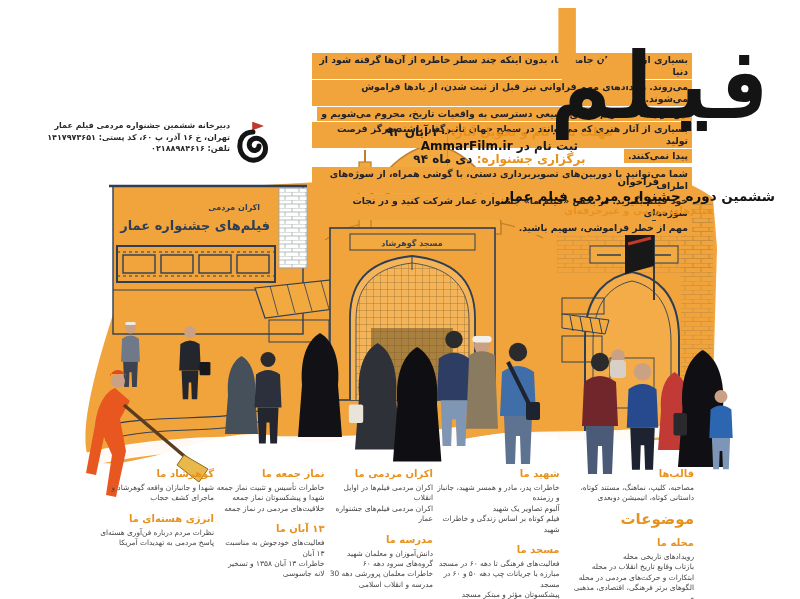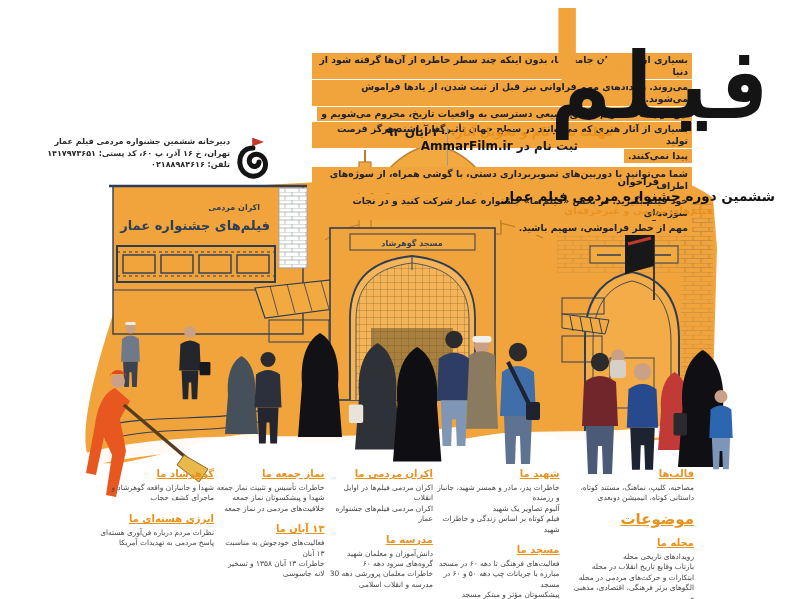--- a/index.html
+++ b/index.html
@@ -26,36 +26,36 @@
   .reg .site{font-weight:bold;color:#111;}
   .reg-rule{position:absolute;left:447px;top:128px;width:1px;height:38px;background:#9a9a9a;}
 
   
   .call{position:absolute;right:25px;top:176px;text-align:center;}
   .call-kicker{font-size:10px;font-weight:bold;color:#1a1a1a;line-height:12px;}
   .call-title{font-size:13.5px;font-weight:bold;color:#121212;line-height:16px;}
   .call-sub{font-size:10px;font-weight:bold;color:#E8921E;line-height:14px;}
 
   
-  .contact{position:absolute;left:14px;top:136px;width:256px;display:flex;direction:rtl;gap:6px;align-items:flex-start;}
+  .contact{position:absolute;left:14px;top:120px;width:256px;display:flex;direction:rtl;gap:6px;align-items:flex-start;}
   .contact-text{text-align:right;font-size:8px;font-weight:bold;color:#2a2a2c;line-height:11.5px;}
 
   
   .illu{position:absolute;left:65px;top:128px;width:690px;height:390px;z-index:0;}
   .illu svg{display:block;}
   .svg-sign{font-size:8px;font-weight:bold;fill:#2e3e55;}
   .svg-banner1{font-size:8px;font-weight:bold;fill:#2e3e55;}
   .svg-banner2{font-size:13px;font-weight:bold;fill:#2e3e55;}
 
   
   .cols{position:absolute;left:88px;top:468px;width:606px;display:flex;direction:rtl;
         justify-content:space-between;z-index:3;}
   .col{text-align:right;}
   .c1{width:132px;} .c2{width:124px;} .c3{width:106px;} .c4{width:108px;} .c5{width:126px;}
-  .h-orange{font-size:10px;font-weight:bold;color:#E8921E;line-height:12px;margin-bottom:3px;text-decoration:underline;}
+  .h-orange{font-size:10px;font-weight:bold;color:#E8921E;line-height:12px;margin-bottom:3px;}
   .h-topics{font-size:15px;margin-top:9px;}
   .h-sub{margin-top:12px;}
   .body-text,.list-line{font-size:7.4px;color:#46464a;line-height:10.4px;}
   .group{margin-bottom:9px;}
 </style>
 </head>
 <body>
 
 <div class="page">
 
@@ -275,20 +275,24 @@
   <div class="reg-rule"></div>
   <div class="reg rtl">
     <div>
       <span class="lbl">مهلت ثبت نام و تحویل آثار:</span>
       <span>۳۰ آبان ۹۴</span>
     </div>
     <div>
       <span>ثبت نام در</span>
       <span class="site">AmmarFilm.ir</span>
     </div>
+    <div>
+      <span class="lbl">برگزاری جشنواره:</span>
+      <span>دی ماه ۹۴</span>
+    </div>
   </div>
 
   <div class="call rtl">
     <div class="call-kicker">فراخوان</div>
     <div class="call-title">ششمین دوره جشنواره مردمی فیلم عمار</div>
     <div class="call-sub">فیلم‌های مردمی و غیرحرفه‌ای</div>
   </div>
 
   <div class="contact">
     <svg width="34" height="44" viewBox="0 0 34 44">

